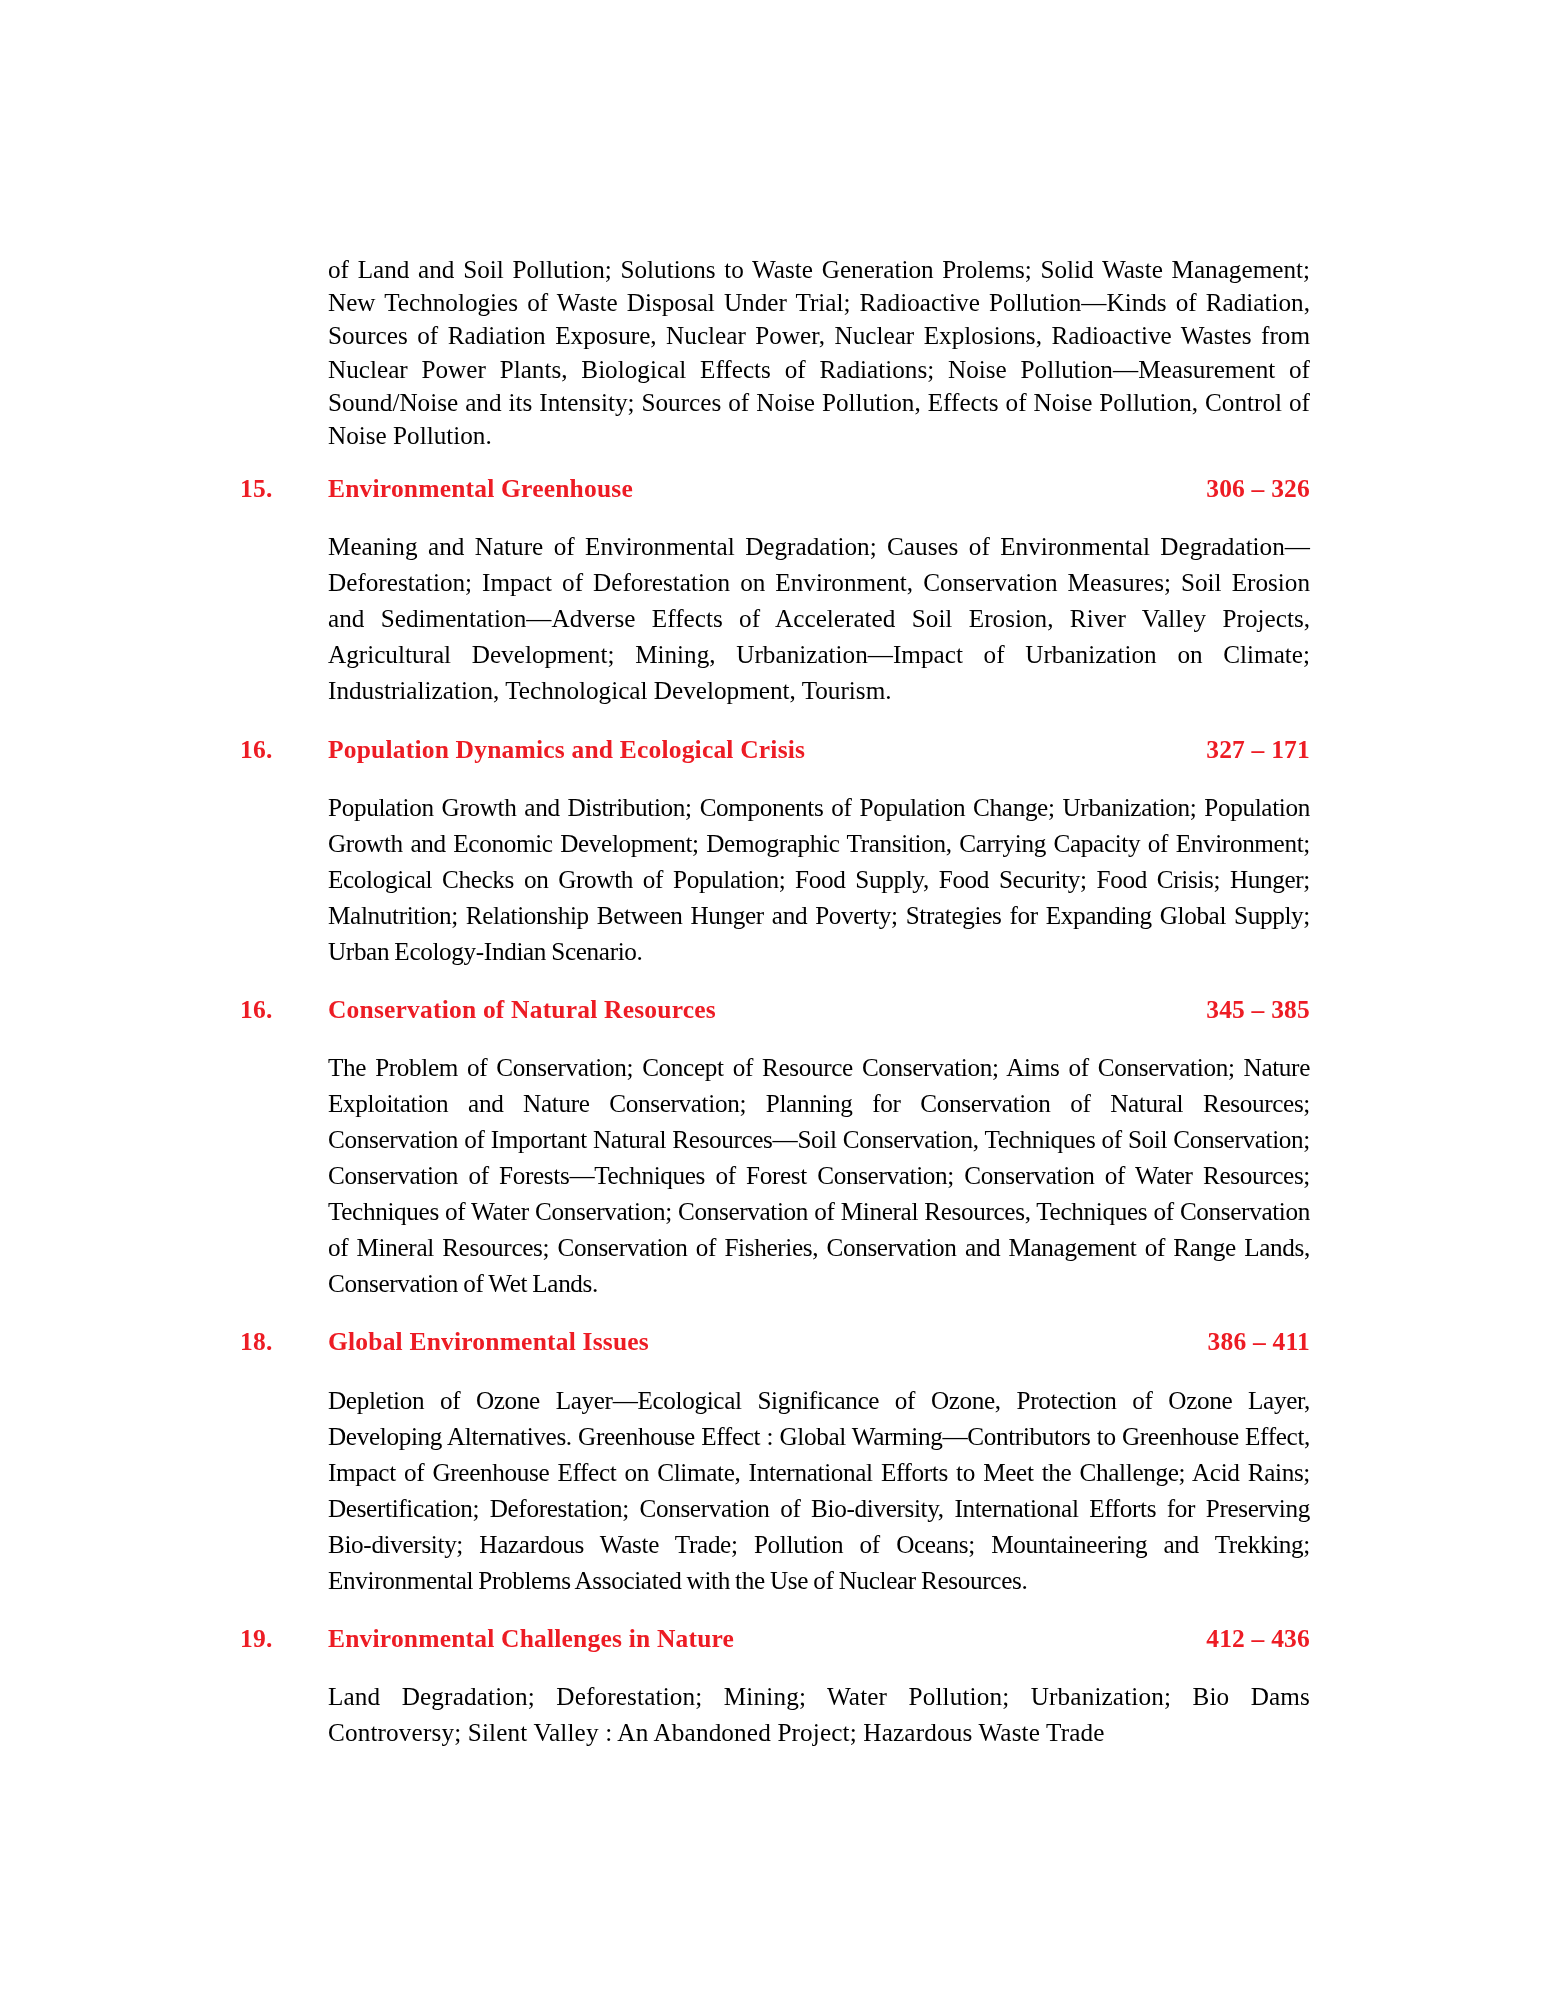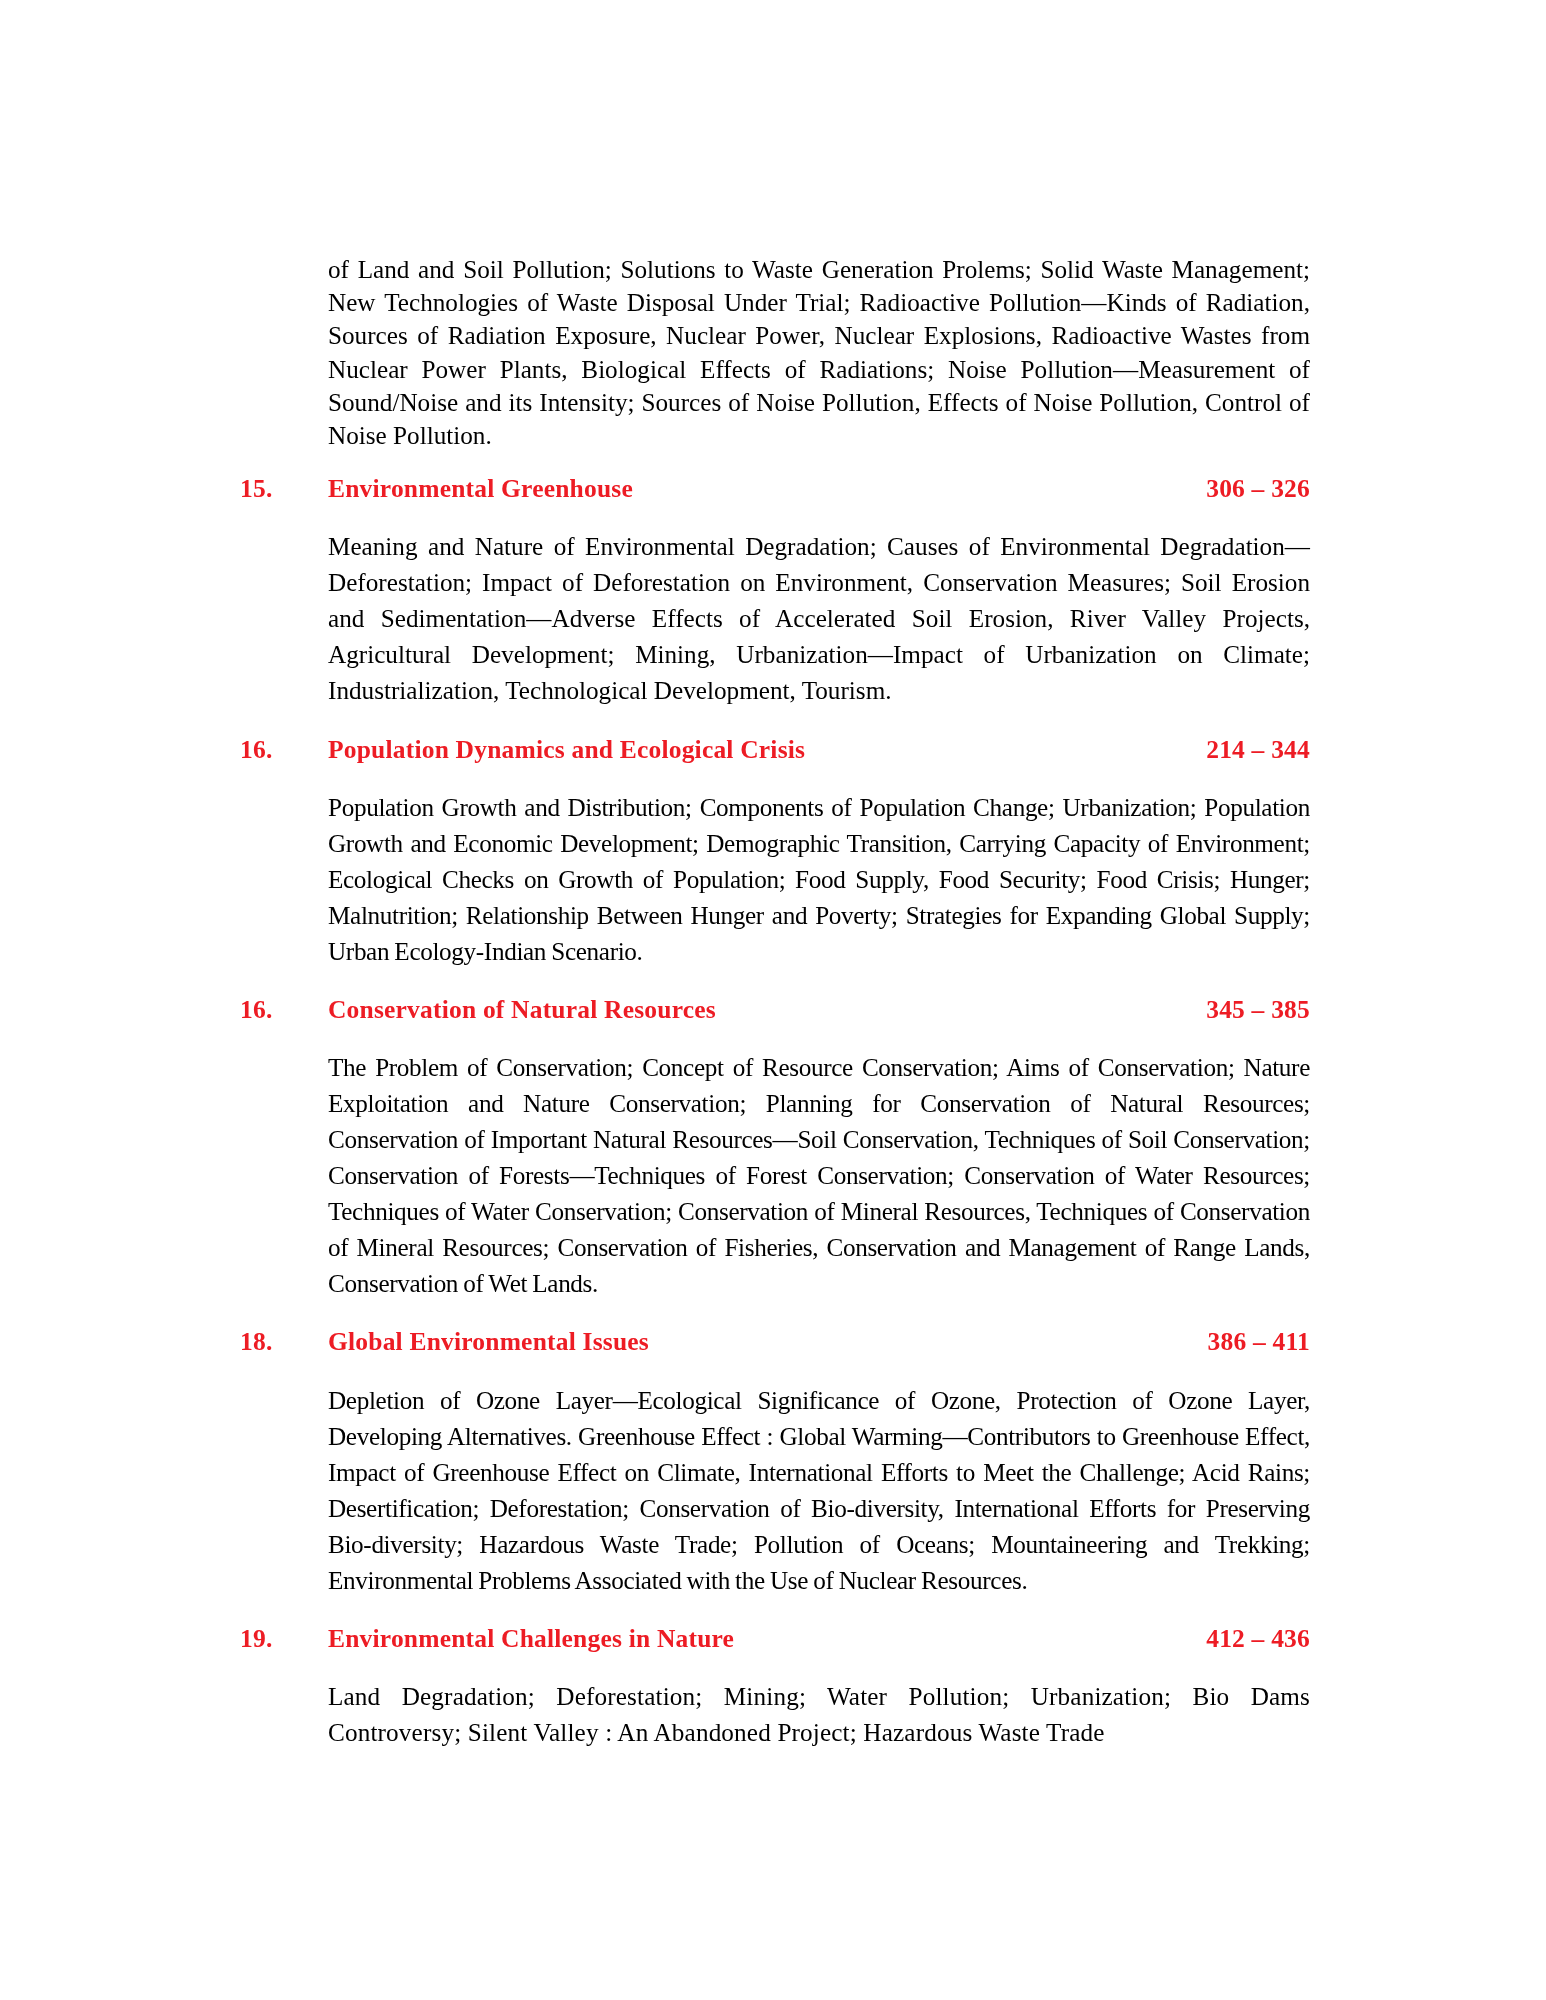--- a/index.html
+++ b/index.html
@@ -101,21 +101,21 @@
         <span class="ch-title">Environmental Greenhouse</span>
         <span class="ch-pages">306 – 326</span>
       </div>
       <p class="entry-body">Meaning and Nature of Environmental Degradation; Causes of Environmental Degradation—Deforestation; Impact of Deforestation on Environment, Conservation Measures; Soil Erosion and Sedimentation—Adverse Effects of Accelerated Soil Erosion, River Valley Projects, Agricultural Development; Mining, Urbanization—Impact of Urbanization on Climate; Industrialization, Technological Development, Tourism.</p>
     </div>
 
     <div class="entry">
       <div class="entry-head">
         <span class="ch-num">16.</span>
         <span class="ch-title">Population Dynamics and Ecological Crisis</span>
-        <span class="ch-pages">214 – 344</span>
+        <span class="ch-pages">327 – 171</span>
       </div>
       <p class="entry-body tight">Population Growth and Distribution; Components of Population Change; Urbanization; Population Growth and Economic Development; Demographic Transition, Carrying Capacity of Environment; Ecological Checks on Growth of Population; Food Supply, Food Security; Food Crisis; Hunger; Malnutrition; Relationship Between Hunger and Poverty; Strategies for Expanding Global Supply; Urban Ecology-Indian Scenario.</p>
     </div>
 
     <div class="entry">
       <div class="entry-head">
         <span class="ch-num">16.</span>
         <span class="ch-title">Conservation of Natural Resources</span>
         <span class="ch-pages">345 – 385</span>
       </div>

